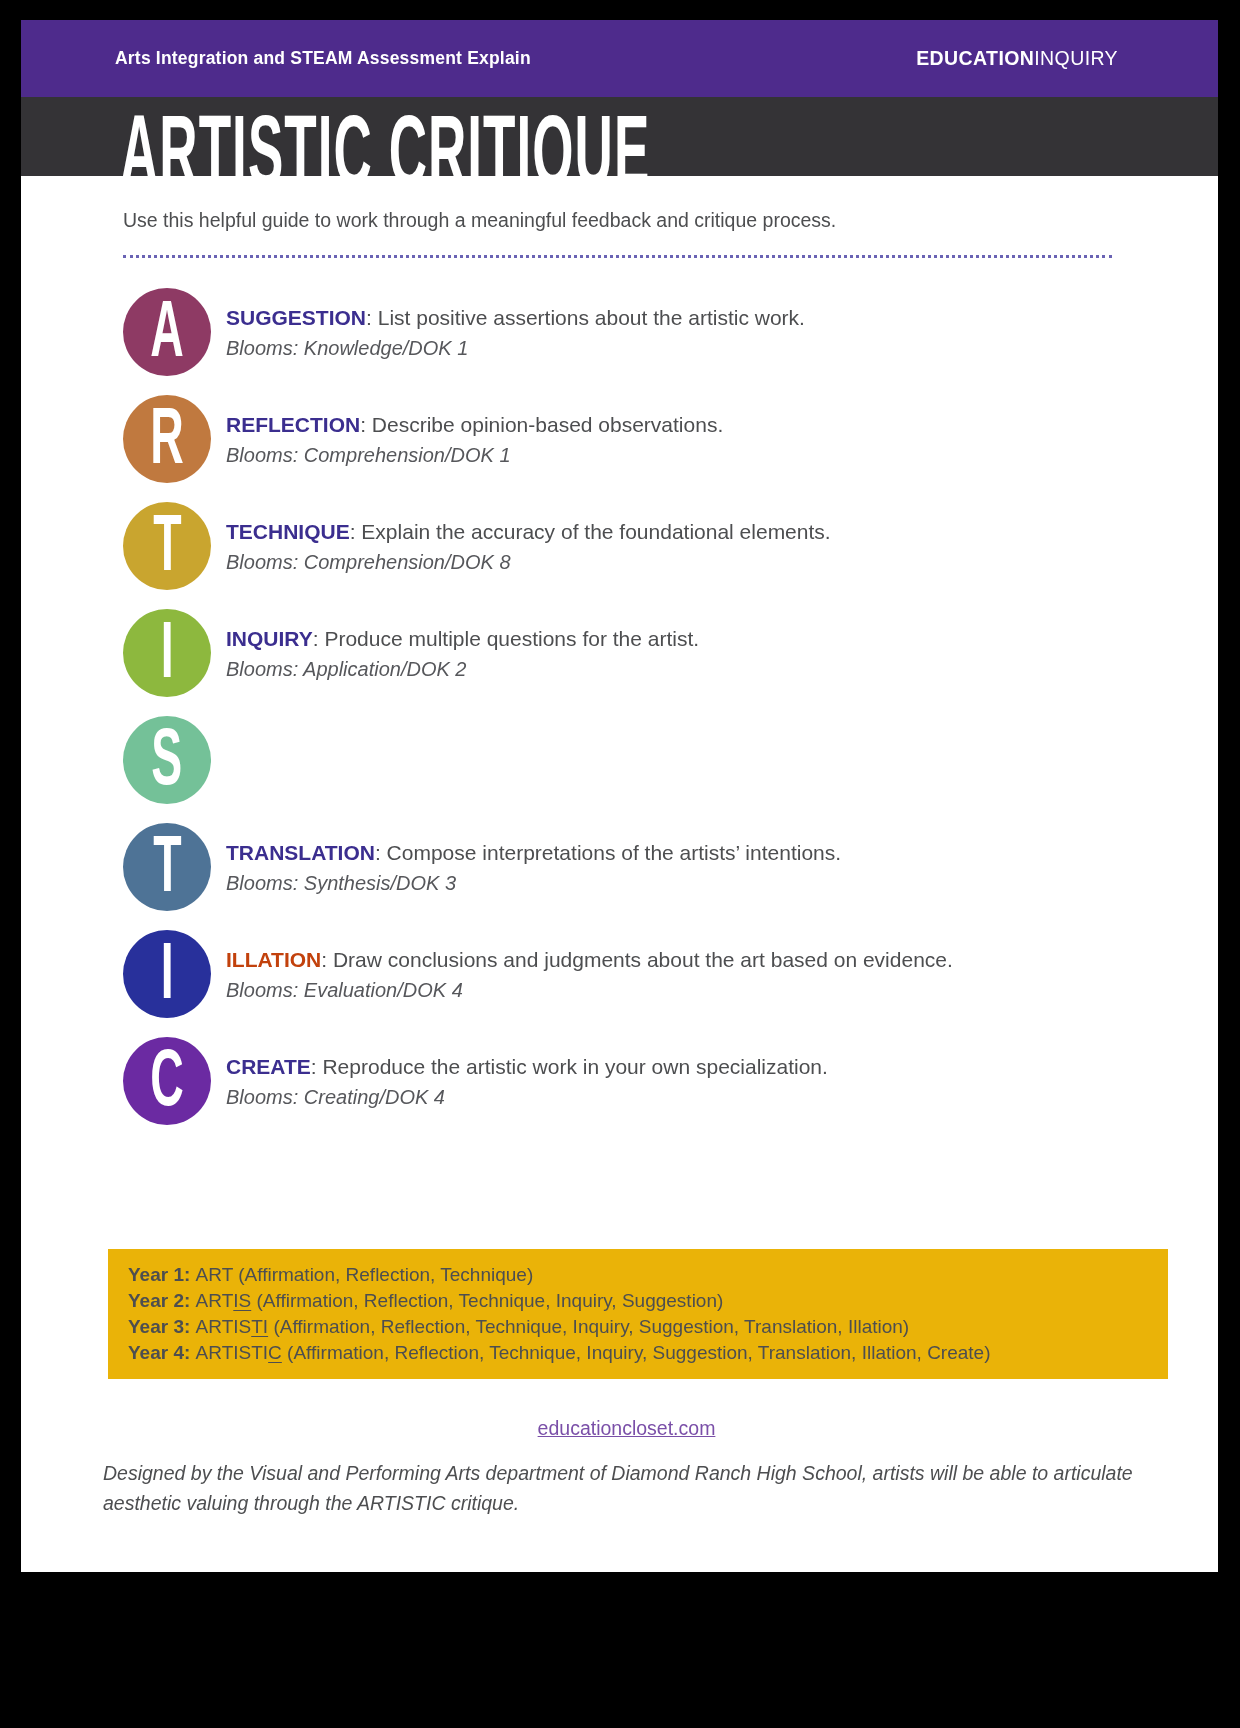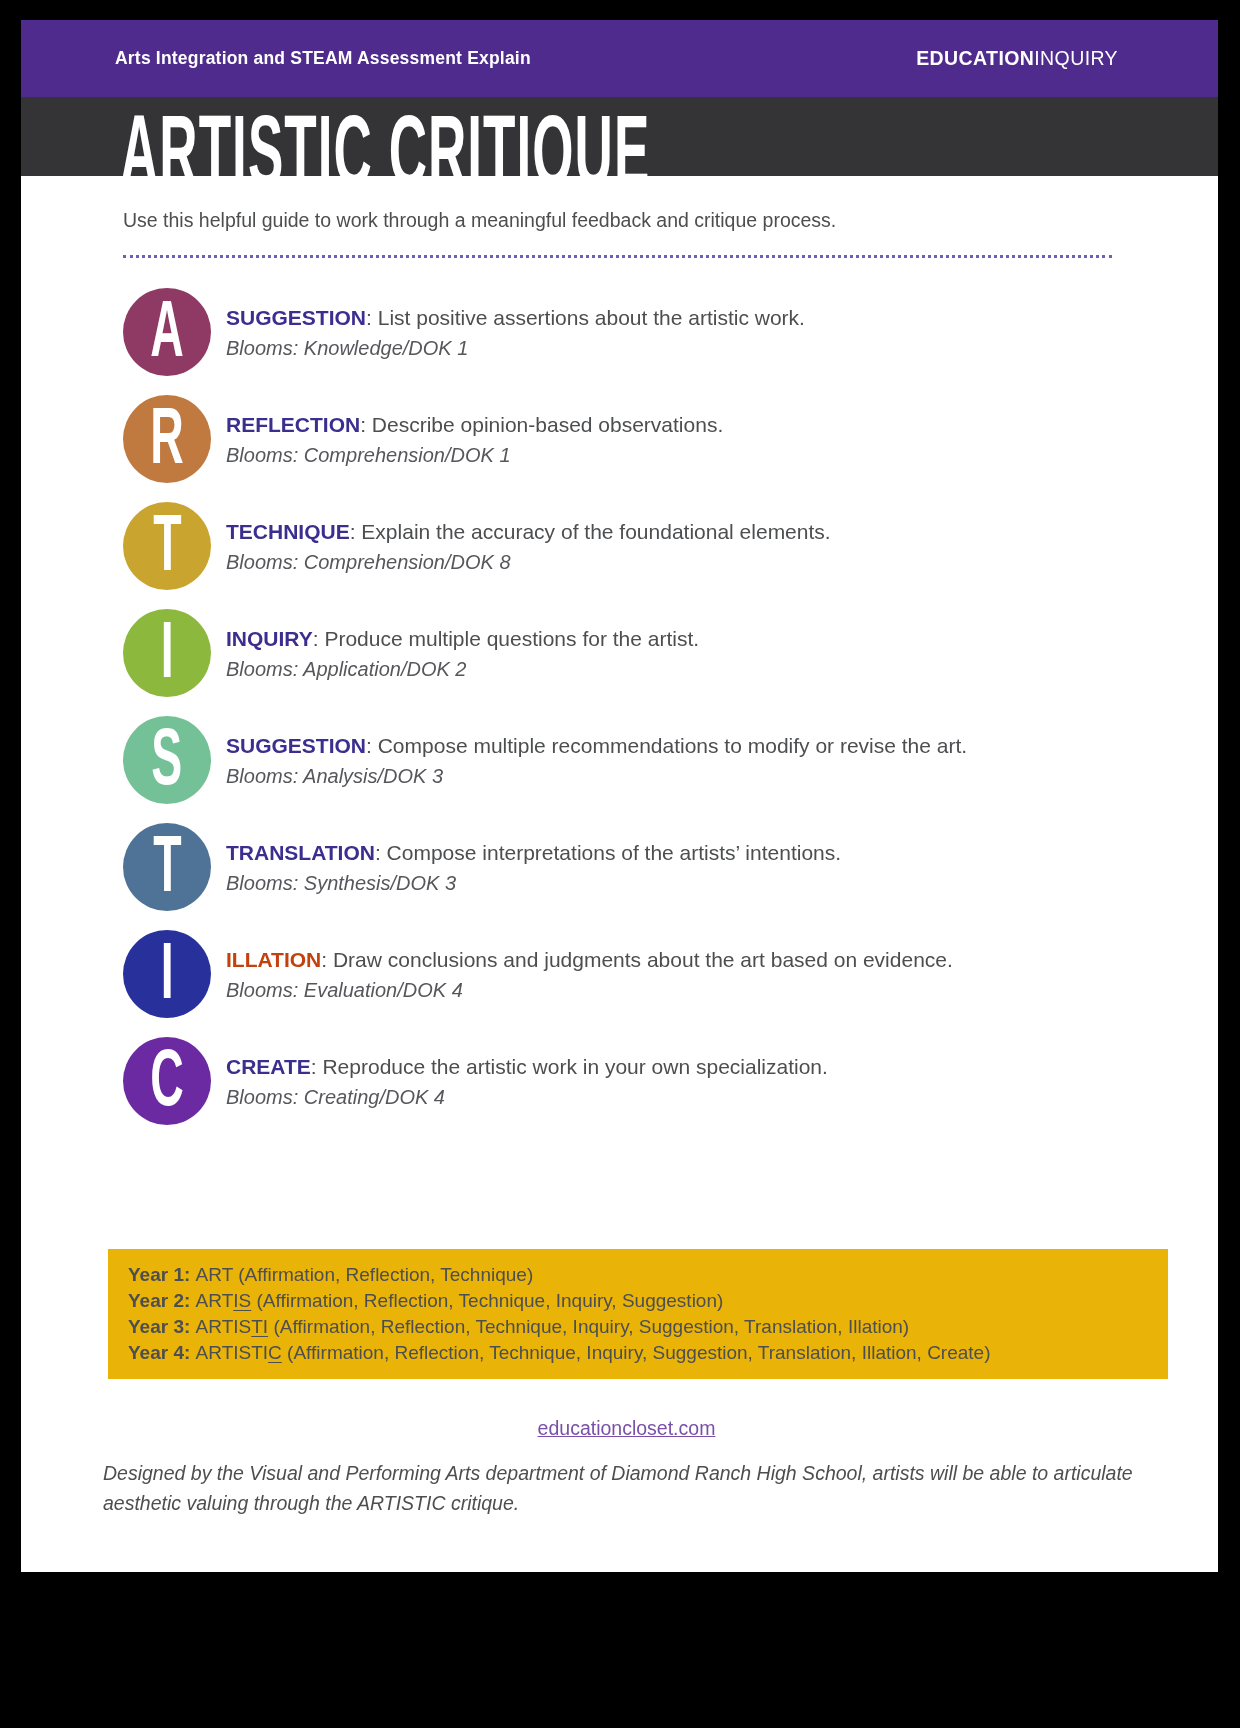--- a/index.html
+++ b/index.html
@@ -145,26 +145,20 @@
         <span class="term" style="color: rgb(59, 46, 143);">INQUIRY</span><span class="item-desc-segs"><span>: Produce multiple </span><span class="seg-b">questions</span><span> for the artist.</span></span>
       </div>
       <div class="blooms" style="color: rgb(86, 87, 91);">Blooms: Application/DOK 2</div>
     </div>
   </div>
 
   <div class="item">
     <div class="circle" style="background: rgb(116, 193, 152);">
       <span class="circle-letter">S</span>
     </div>
-    <div class="item-text">
-      <div class="item-line1" style="color: rgb(77, 78, 80);">
-        <span class="term" style="color: rgb(59, 46, 143);">SUGGESTION</span><span class="item-desc-segs"><span>: Compose multiple </span><span class="seg-b">recommendations</span><span> to modify or revise the art.</span></span>
-      </div>
-      <div class="blooms" style="color: rgb(86, 87, 91);">Blooms: Analysis/DOK 3</div>
-    </div>
   </div>
 
   <div class="item">
     <div class="circle" style="background: rgb(78, 115, 150);">
       <span class="circle-letter">T</span>
     </div>
     <div class="item-text">
       <div class="item-line1" style="color: rgb(77, 78, 80);">
         <span class="term" style="color: rgb(59, 46, 143);">TRANSLATION</span><span class="item-desc-segs"><span>: Compose </span><span class="seg-b">interpretations</span><span> of the artists’ intentions.</span></span>
       </div>

